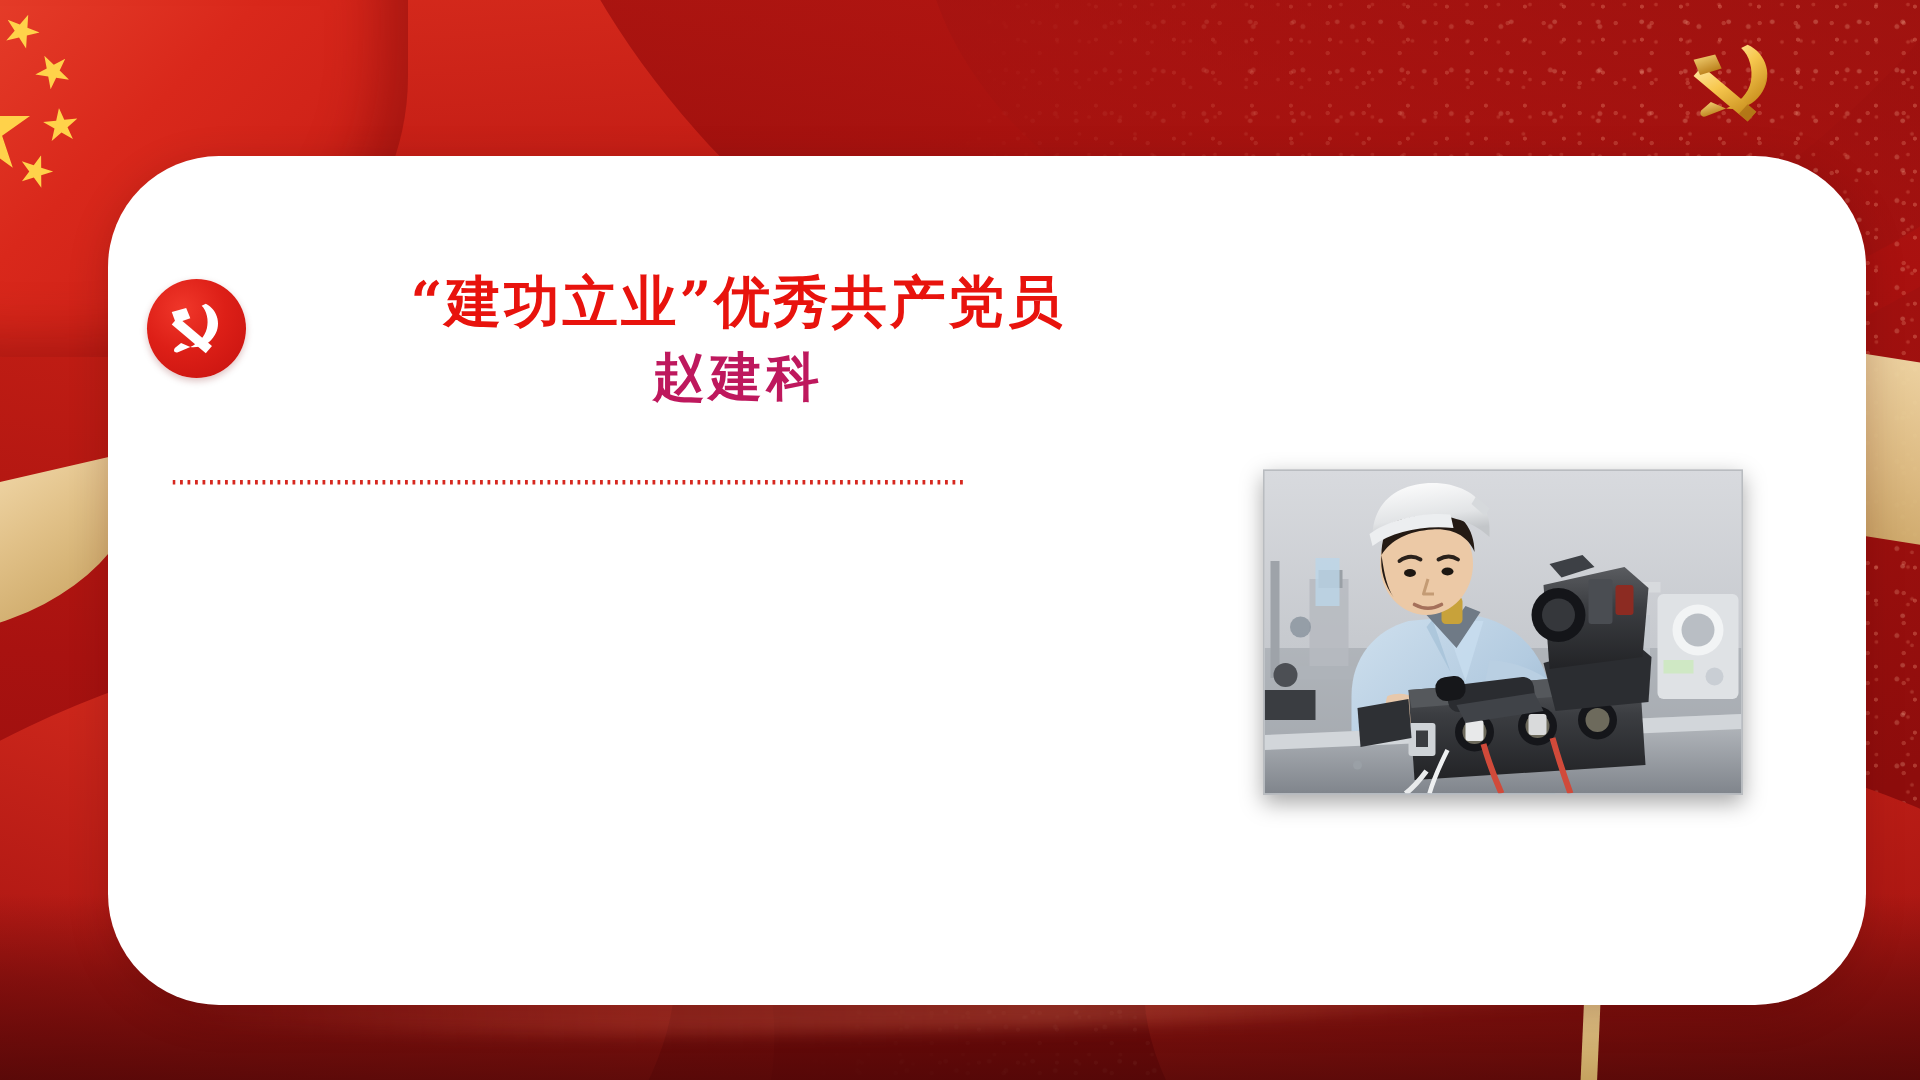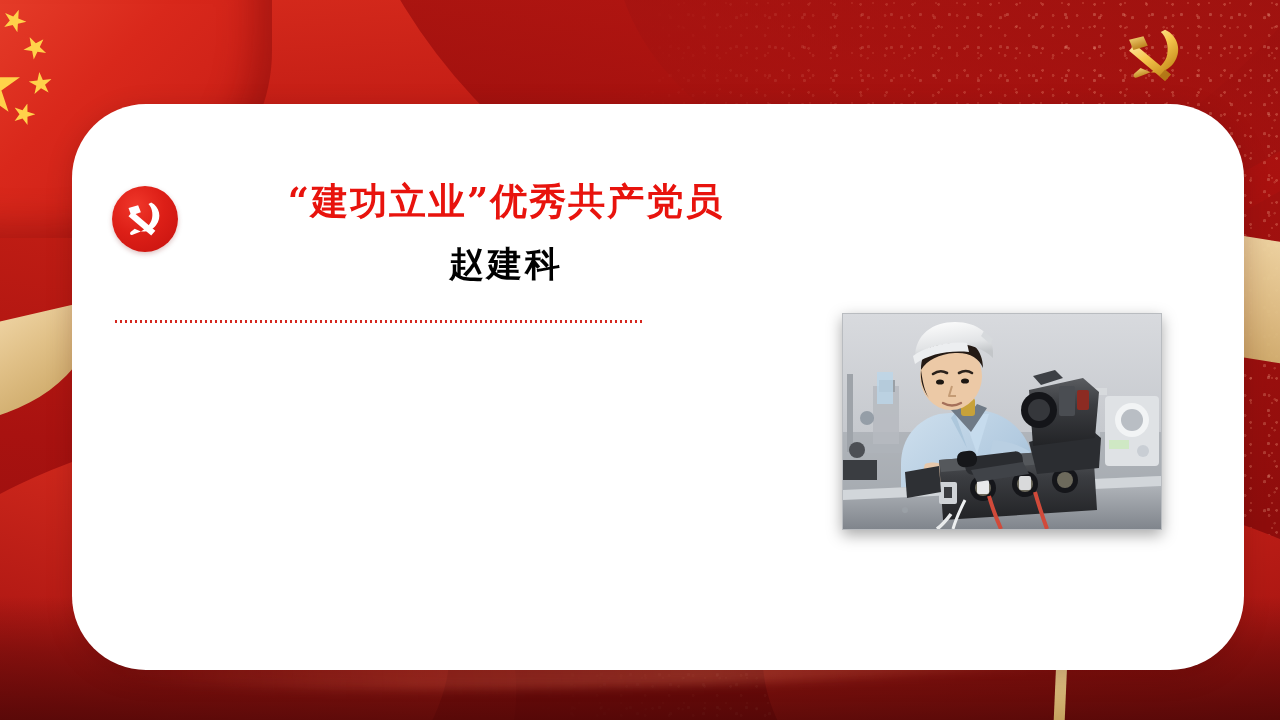--- a/index.html
+++ b/index.html
@@ -137,41 +137,41 @@
   
   .card{
     position:absolute;left:72px;top:104px;width:1172px;height:566px;
     background:#ffffff;
     border-radius:74px;
     box-shadow:0 6px 26px rgba(70,4,4,.22);
   }
 
   
   .header{
-    position:absolute;left:40px;top:76px;width:740px;
+    position:absolute;left:26px;top:76px;width:740px;
     display:flex;align-items:flex-start;justify-content:space-between;
   }
   .badge{
     width:66px;height:66px;border-radius:50%;
     background:radial-gradient(circle at 36% 30%,#f0372a 0%,#dd1f17 45%,#c5120f 100%);
     flex:0 0 auto;
     display:flex;align-items:center;justify-content:center;
     box-shadow:0 2px 5px rgba(120,10,10,.25);
     margin-top:6px;
   }
   .titles{flex:1 1 auto;text-align:center;padding-right:18px;}
   .title-main{
     font-family:"DejaVu Serif","Liberation Serif",serif;
     font-size:37px;font-weight:bold;color:#e8130d;
     letter-spacing:2px;line-height:1.18;white-space:nowrap;
   }
   .title-name{
     font-family:"DejaVu Serif","Liberation Serif",serif;
-    font-size:35px;font-weight:bold;color:#000000;
-    letter-spacing:3px;margin-top:21px;line-height:1.1;
+    font-size:35px;font-weight:bold;color:#be185d;
+    letter-spacing:3px;margin-top:9px;line-height:1.1;
   }
 
   
   .divider{
     position:absolute;left:43px;top:216px;width:528px;height:3px;
     background-image:linear-gradient(90deg,#d6281f 0 2px,transparent 2px 5px);
     background-size:5px 3px;background-repeat:repeat-x;
   }
 
   

